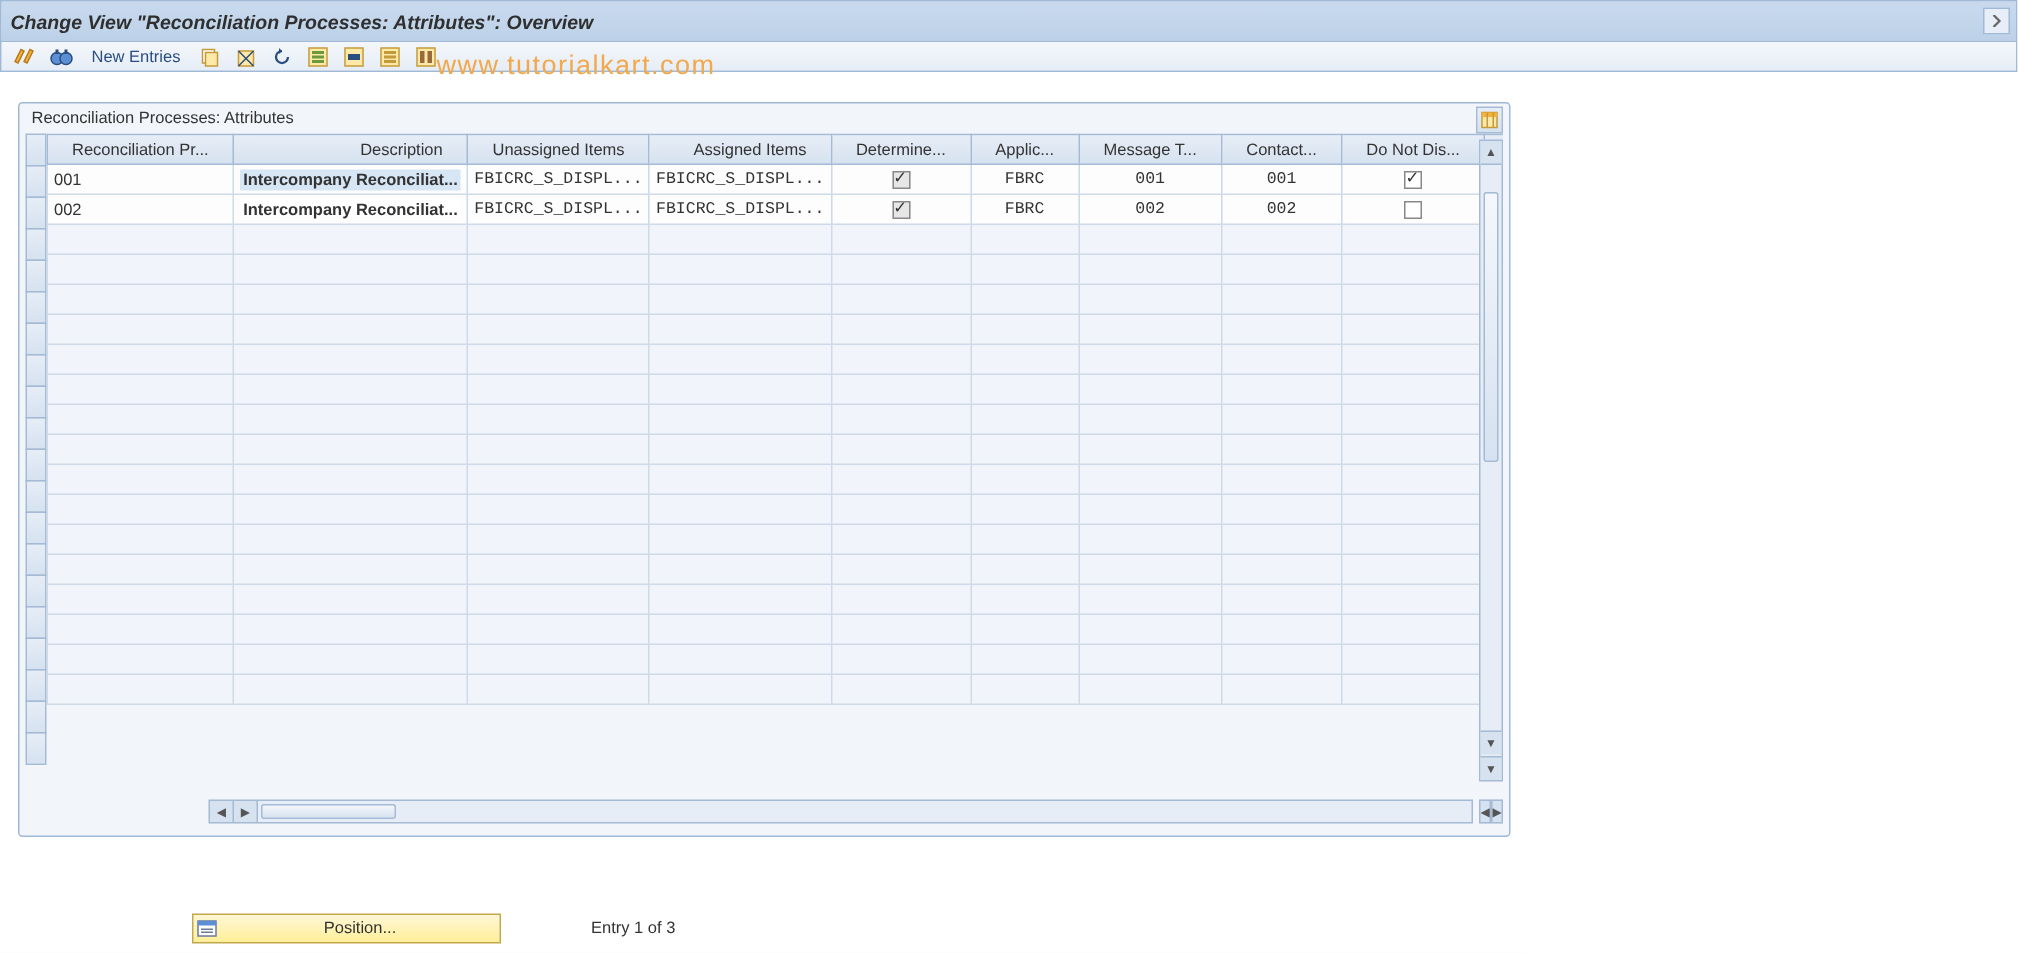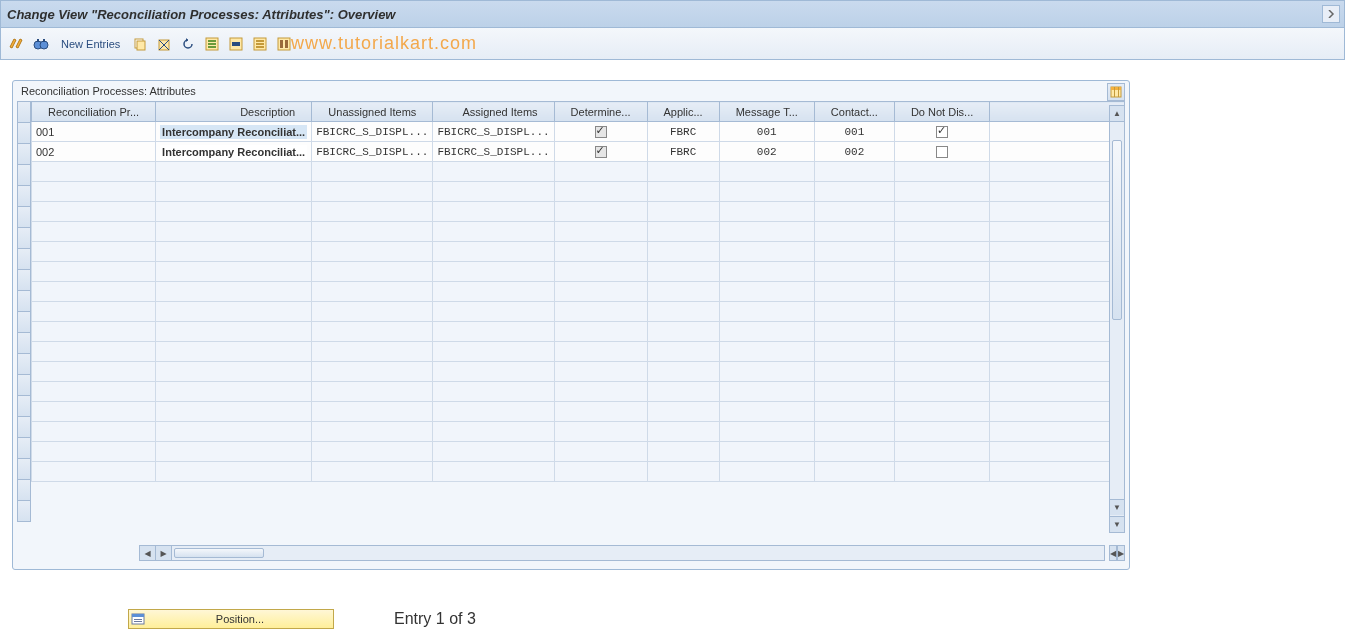--- a/index.html
+++ b/index.html
@@ -23,21 +23,21 @@
     font-size: 13px; color: #2f2f2f;
   }
   .titlebar .close {
     position: absolute; right: 4px; top: 4px;
     width: 18px; height: 18px;
     border: 1px solid #9fb9d6; background:#e8eef7;
     display:flex;align-items:center;justify-content:center;
     font-size:10px;color:#555;
   }
   .toolbar {
-    height: 32px;
+    height: 20px;
     background: linear-gradient(#f4f7fb, #e6edf6);
     border: 1px solid #9fb9d6; border-top: none;
     display: flex; align-items: center;
     padding: 0 6px; gap: 4px;
     position: relative;
   }
   .toolbar .icon-btn {
     width: 20px; height: 20px;
     display:flex;align-items:center;justify-content:center;
     border:1px solid transparent; border-radius:2px;
@@ -51,21 +51,21 @@
   .watermark {
     position:absolute; left:290px; top:0; line-height:30px;
     font-family: "Comic Sans MS", cursive, sans-serif;
     font-size:18px; color:#f3a84b; letter-spacing:1px;
     pointer-events:none;
   }
   svg { display:block; }
 
   .group-frame {
     margin: 20px 0 0 12px;
-    width: 1118px;
+    width: 995px;
     border: 1px solid #9fb9d6;
     border-radius: 3px;
     background: #f2f6fb;
     position: relative;
     height: 490px;
   }
   .group-title {
     padding: 4px 8px 2px 8px;
     font-size: 11px;
     color: #333;
@@ -166,21 +166,21 @@
     margin-left: 128px;
     width: 206px; height: 20px;
     display:flex; align-items:center;
     background: linear-gradient(#fff7d6,#ffef99);
     border:1px solid #c2a84a;
     cursor:pointer;
     font-size:11px;
   }
   .position-btn .picon{width:18px;height:18px;display:flex;align-items:center;justify-content:center;}
   .position-btn .plabel{flex:1;text-align:center;}
-  .entry-label{margin-left: 60px; font-size:16px; color:#333;}
+  .entry-label{margin-left: 60px; font-size:11px; color:#333;}
 </style>
 </head>
 <body>
 
 <div class="titlebar">
   <span>Change View "Reconciliation Processes: Attributes": Overview</span>
   <div class="close">
     <svg width="8" height="8" viewBox="0 0 8 8">
         <path d="M2 0 L6 4 L2 8" fill="none" stroke="#666" stroke-width="1.5"></path>
       </svg>

